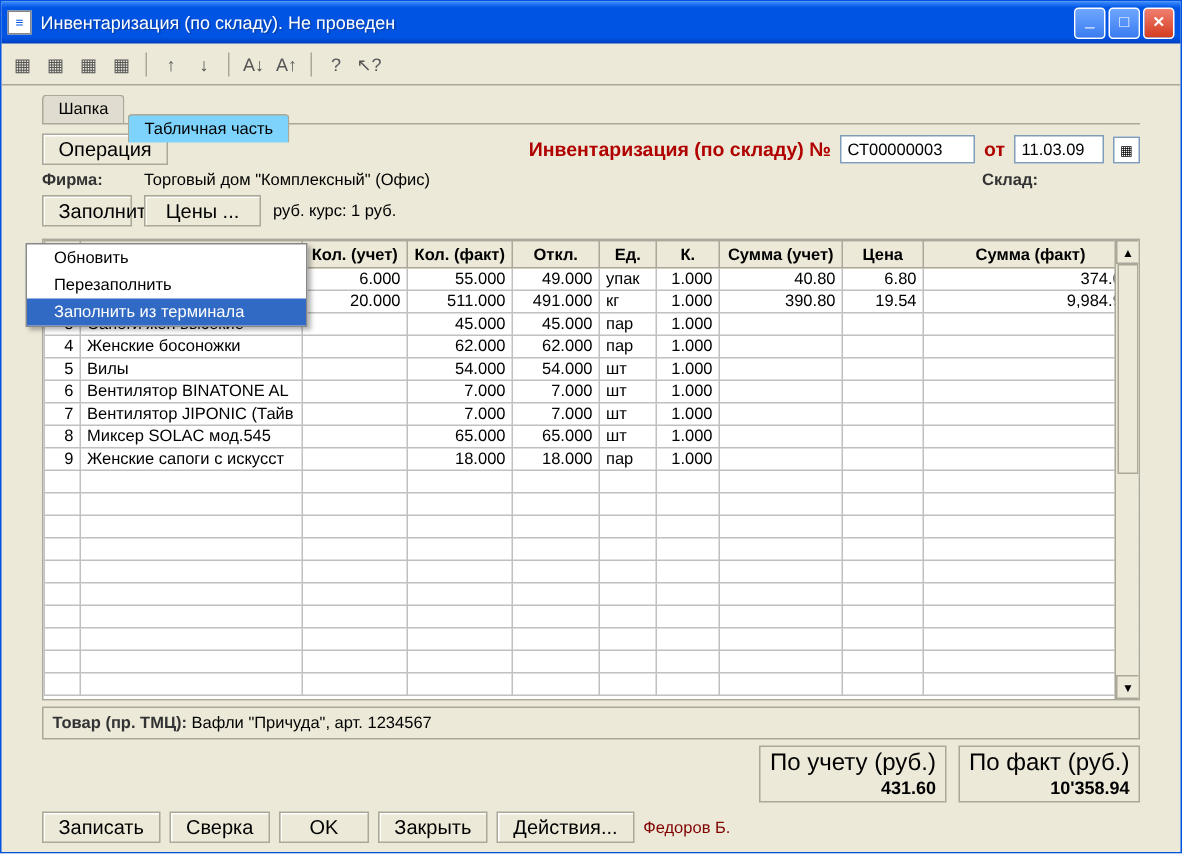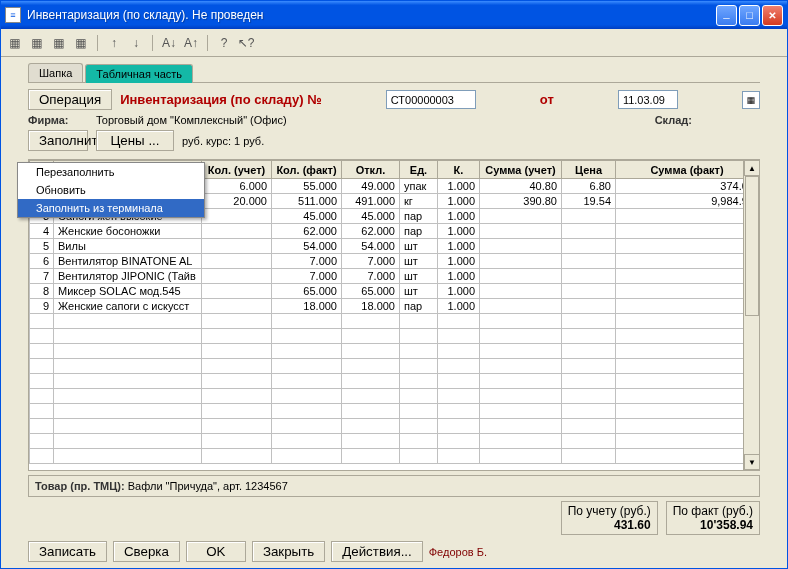--- a/index.html
+++ b/index.html
@@ -98,22 +98,22 @@
   padding: 3px 10px;
   border: 1px solid #aca899;
   border-bottom: none;
   background: #ece9d8;
   margin-right: 2px;
   border-radius: 3px 3px 0 0;
   cursor: pointer;
   position: relative;
 }
 .tab.active {
-  background: #14b8a6;
-  top: 1px;
+  background: #7dd3fc;
+  top: 13px;
   z-index: 2;
 }
 .tab:not(.active) { background: #e0ddd0; }
 .btn {
   padding: 2px 10px;
   border: 1px solid #aca899;
   background: #ece9d8;
   cursor: pointer;
   min-width: 60px;
   text-align: center;
@@ -216,21 +216,21 @@
   display: flex;
   justify-content: flex-end;
   gap: 8px;
   margin-top: 4px;
 }
 .totals-box {
   border: 1px solid #aca899;
   padding: 2px 6px;
   background: #ece9d8;
 }
-.tot-lbl { font-size: 12px; }
+.tot-lbl { font-size: 16px; }
 .tot-val { font-weight: bold; text-align: right; font-size: 12px; }
 
 .bottom-bar {
   display: flex;
   align-items: center;
   gap: 6px;
   margin-top: 6px;
 }
 .maroon { color: #800000; }
 .cal-icon {
@@ -274,21 +274,21 @@
   </div>
 
   <div class="content">
     <div class="tabs">
       <div class="tab">Шапка</div>
       <div class="tab active">Табличная часть</div>
     </div>
 
     <div class="form-row">
       <button class="btn">Операция</button>
-      <div style="flex:1; text-align:center; display:flex; align-items:center; justify-content:space-between; gap:6px;">
+      <div style="flex:1; text-align:center; display:flex; align-items:center; justify-content:flex-end; gap:6px;">
         <span class="red-b">Инвентаризация (по складу) №</span>
         <span class="input-box" style="width:90px;">СТ00000003</span>
         <span class="red-b">от</span>
         <span class="input-box" style="width:60px;">11.03.09</span>
         <span class="cal-icon">▦</span>
       </div>
     </div>
 
     <div class="form-row">
       <span class="label-b" style="width:60px;">Фирма:</span>
@@ -591,16 +591,16 @@
       <button class="btn">Сверка</button>
       <button class="btn">OK</button>
       <button class="btn">Закрыть</button>
       <button class="btn">Действия...</button>
       <span class="maroon">Федоров Б.</span>
     </div>
   </div>
 </div>
 
 <div class="dropdown-menu">
+  <div class="mi">Обновить</div>
   <div class="mi">Перезаполнить</div>
-  <div class="mi">Обновить</div>
   <div class="mi highlight">Заполнить из терминала</div>
 </div>
 
 </body></html>

